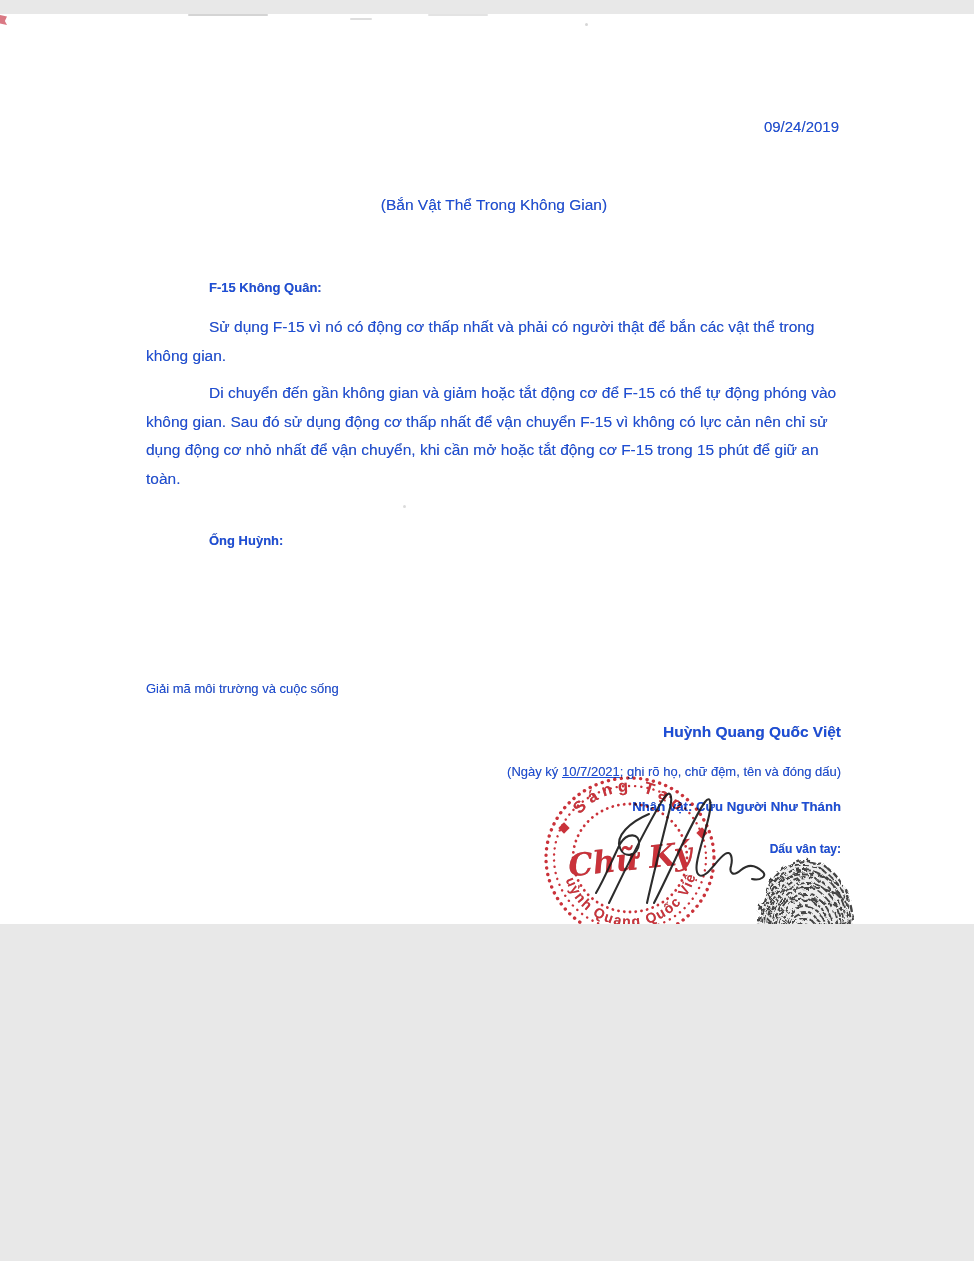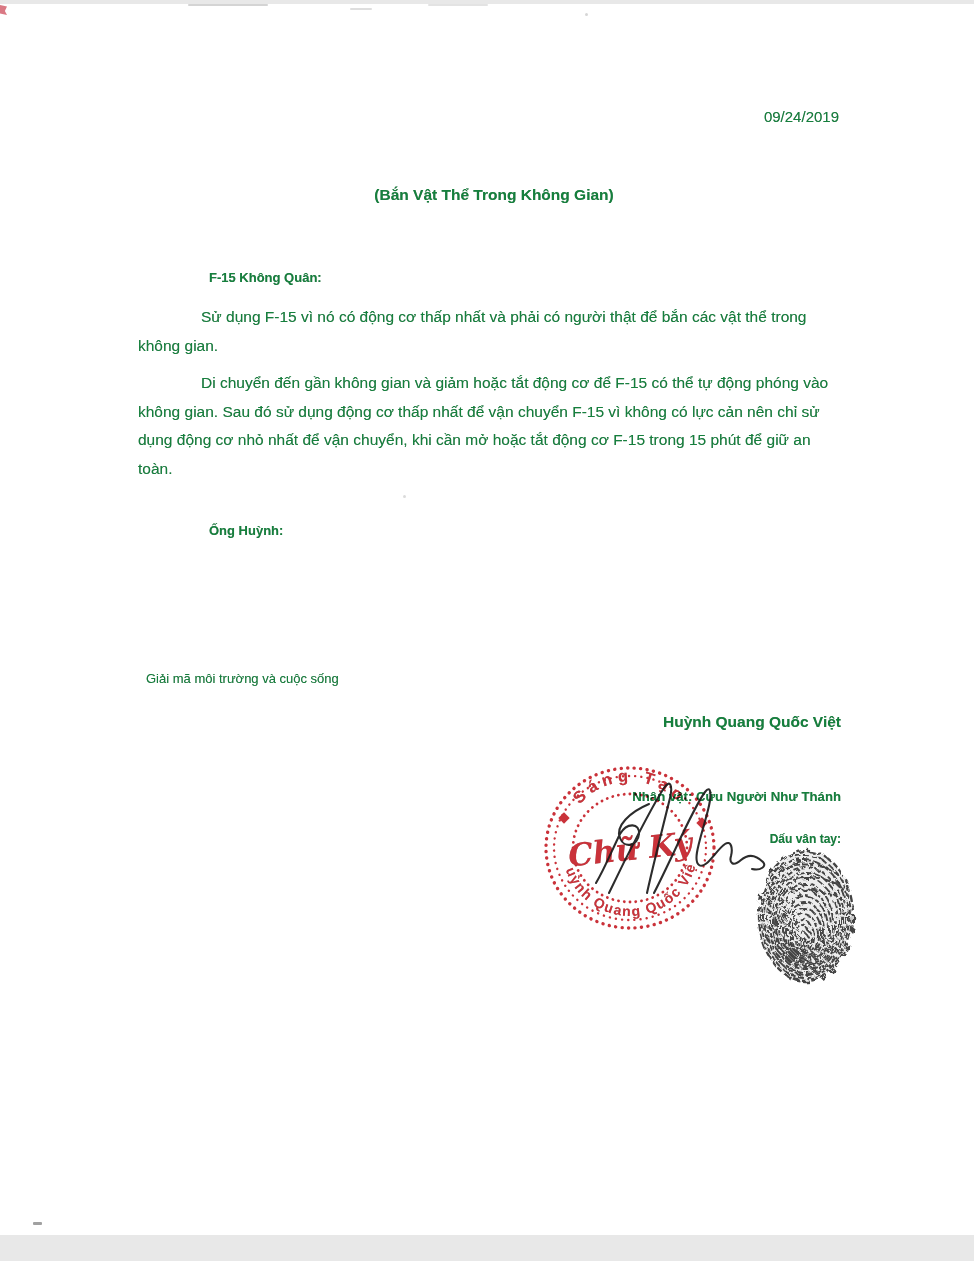--- a/index.html
+++ b/index.html
@@ -1,28 +1,28 @@
 <!DOCTYPE html>
 <html><head>
 <meta charset="utf-8">
 <style>
   html,body{margin:0;padding:0;background:#e8e8e8;}
   .page{
-    position:relative;width:974px;height:1231px;background:#ffffff;
-    font-family:"Liberation Sans",sans-serif;color:#15803d;overflow:hidden;
+    position:relative;width:974px;height:910px;background:#ffffff;
+    font-family:"Liberation Sans",sans-serif;color:#1d4ed8;overflow:hidden;
     text-shadow:0 0 .3px rgba(0,0,0,.35);
-    margin:4px auto;
+    margin:14px auto;
   }
   .abs{position:absolute;}
   .date{top:104px;right:135px;font-size:15px;}
   .title{top:143px;left:146px;width:696px;text-align:center;font-weight:700;font-size:17.5px;letter-spacing:.2px;}
-  .subtitle{top:182px;left:146px;width:696px;text-align:center;font-weight:700;font-size:15.5px;}
+  .subtitle{top:182px;left:146px;width:696px;text-align:center;font-weight:400;font-size:15.5px;}
   .heading{left:209px;font-weight:700;font-size:13px;line-height:22px;}
   .h1{top:263px;} .h2{top:516px;}
-  .para{left:138px;width:696px;text-indent:63px;font-size:15.5px;line-height:28.5px;}
+  .para{left:146px;width:696px;text-indent:63px;font-size:15.5px;line-height:28.5px;}
   .p1{top:299px;} .p2{top:365px;} .p3{top:559px;}
   .tagline{top:667px;left:146px;font-size:13px;}
   .signer{top:709px;right:133px;font-weight:700;font-size:15.5px;}
   .note{top:750px;right:133px;font-size:13px;}
   .charline{top:785px;right:133px;font-size:13.2px;font-weight:700;}
   .fplabel{top:828px;right:133px;font-size:12px;font-weight:700;}
   .stamp-svg{left:538px;top:752px;mix-blend-mode:multiply;z-index:2;}
   .sig-svg{left:575px;top:770px;z-index:3;}
   .fp-svg{left:752px;top:840px;z-index:1;}
   .stamp-ink{stroke:#c7252d;}
@@ -55,20 +55,21 @@
   <div class="abs subtitle"><span>(</span><span>Bắn Vật Thể Trong Không Gian</span><span>)</span></div>
 
   <div class="abs heading h1">F-15 Không Quân:</div>
   <div class="abs para p1">Sử dụng F-15 vì nó có động cơ thấp nhất và phải có người thật để bắn các vật thể trong không gian.</div>
   <div class="abs para p2">Di chuyển đến gần không gian và giảm hoặc tắt động cơ để F-15 có thể tự động phóng vào không gian. Sau đó sử dụng động cơ thấp nhất để vận chuyển F-15 vì không có lực cản nên chỉ sử dụng động cơ nhỏ nhất để vận chuyển, khi cần mở hoặc tắt động cơ F-15 trong 15 phút để giữ an toàn.</div>
 
   <div class="abs heading h2">Ống Huỳnh:</div>
 
   <div class="abs tagline">Giải mã môi trường và cuộc sống</div>
   <div class="abs signer">Huỳnh Quang Quốc Việt</div>
+  <div class="abs note"><span>(Ngày ký </span><u>10/7/2021</u><span>; ghi rõ họ, chữ đệm, tên và đóng dấu)</span></div>
   <div class="abs charline">Nhân vật: Cứu Người Như Thánh</div>
   <div class="abs fplabel">Dấu vân tay:</div>
 
   <svg class="abs stamp-svg" width="184" height="184" viewBox="0 0 184 184" opacity="0.94">
     <defs>
       <path id="arcTop" d="M 32,64 A 66,66 0 0 1 152,64"></path>
       <path id="arcBottom" d="M 27,112 A 68,68 0 0 0 157,112"></path>
     </defs>
     <g class="stamp-ink" fill="none" stroke-linecap="round">
       <ellipse cx="92" cy="92" rx="84" ry="80" stroke-width="3.4" stroke-dasharray="0.1 6.4"></ellipse>

